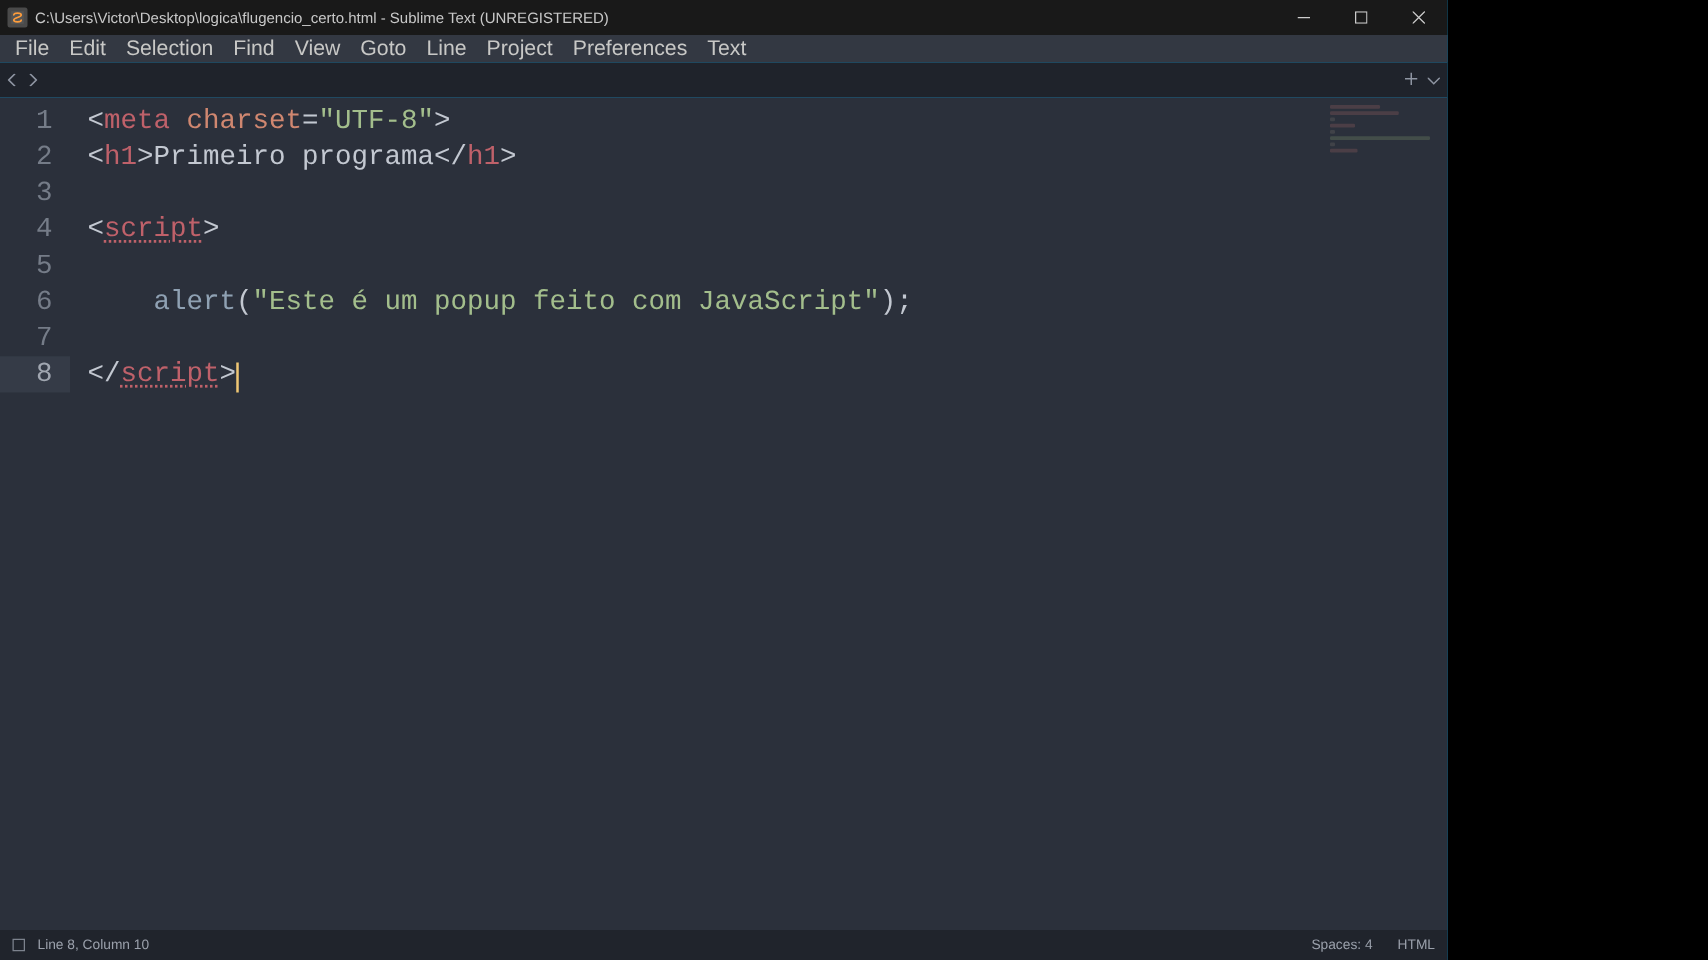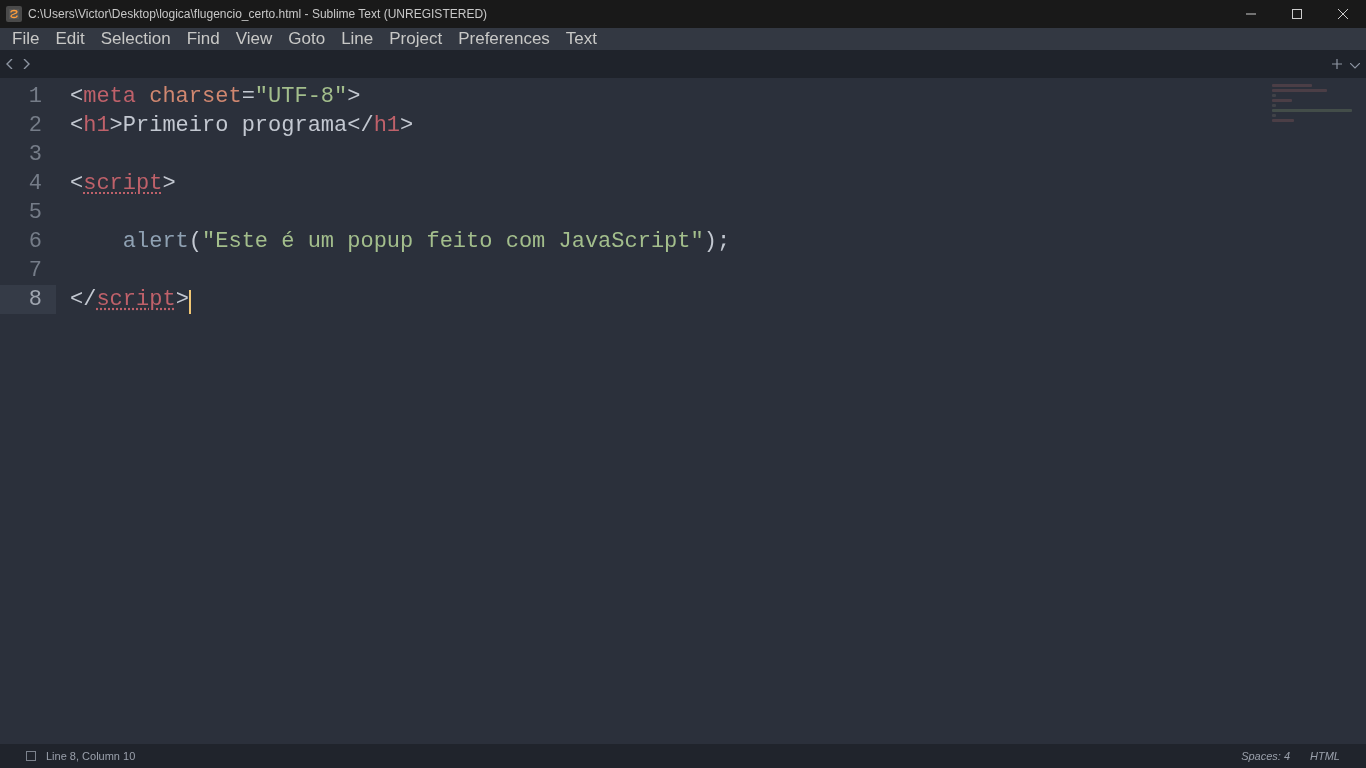--- a/index.html
+++ b/index.html
@@ -1,17 +1,17 @@
 <!DOCTYPE html>
 <html><head>
 <meta charset="utf-8">
 <style>
   * { margin: 0; padding: 0; box-sizing: border-box; }
   html, body { width: 1366px; height: 768px; overflow: hidden; font-family: "Segoe UI", Arial, sans-serif; background: #000; }
-  .window { width: 1366px; height: 768px; background: #0ea5e9; display: flex; flex-direction: column; }
+  .window { width: 1158px; height: 768px; background: #0ea5e9; display: flex; flex-direction: column; }
 
   
   .titlebar { height: 28px; background: #191919; display: flex; align-items: center; color: #ccc; font-size: 12px; padding-left: 6px; }
   .titlebar .app-icon { width: 16px; height: 16px; background: #4a4a4a; display: inline-flex; align-items: center; justify-content: center; margin-right: 6px; border-radius: 2px; }
   .titlebar .app-icon svg { display:block; }
   .titlebar .title-text { color: #c8c8c8; }
   .titlebar .spacer { flex: 1; }
   .titlebar .win-controls { display: flex; height: 100%; }
   .titlebar .win-btn { width: 46px; height: 28px; display: flex; align-items: center; justify-content: center; color: #ccc; }
 
@@ -48,25 +48,25 @@
   .p-str  { color: #a3be8c; }
   .p-text { color: #c3c8d1; margin-top: 12px; }
   .p-func { color: #8fa1b3; }
   .p-punct{ color: #c3c8d1; }
 
   
   .minimap { position: absolute; right: 4px; top: 6px; width: 90px; height: 60px; opacity: 0.5; }
   .minimap .ml { height: 3px; margin-bottom: 2px; border-radius:1px; }
 
   
-  .statusbar { height: 24px; background: #20242c; display: flex; align-items: center; color: #9aa0ab; font-size: 11px; padding: 0 26px; }
+  .statusbar { height: 24px; background: #20242c; display: flex; align-items: center; color: #9aa0ab; font-size: 11px; padding: 0 10px; }
   .statusbar .left { display: flex; align-items: center; gap: 10px; }
   .statusbar .sq { width: 10px; height: 10px; border: 1px solid #7c828d; }
   .statusbar .spacer { flex: 1; }
-  .statusbar .item { margin-left: 20px; font-style: italic; }
+  .statusbar .item { margin-left: 20px; }
 </style>
 </head>
 <body>
 
 <div class="window">
 
   <div class="titlebar">
     <span class="app-icon">
       <svg width="12" height="12" viewBox="0 0 12 12">
           <rect x="1" y="1" width="10" height="10" fill="#555"></rect>

